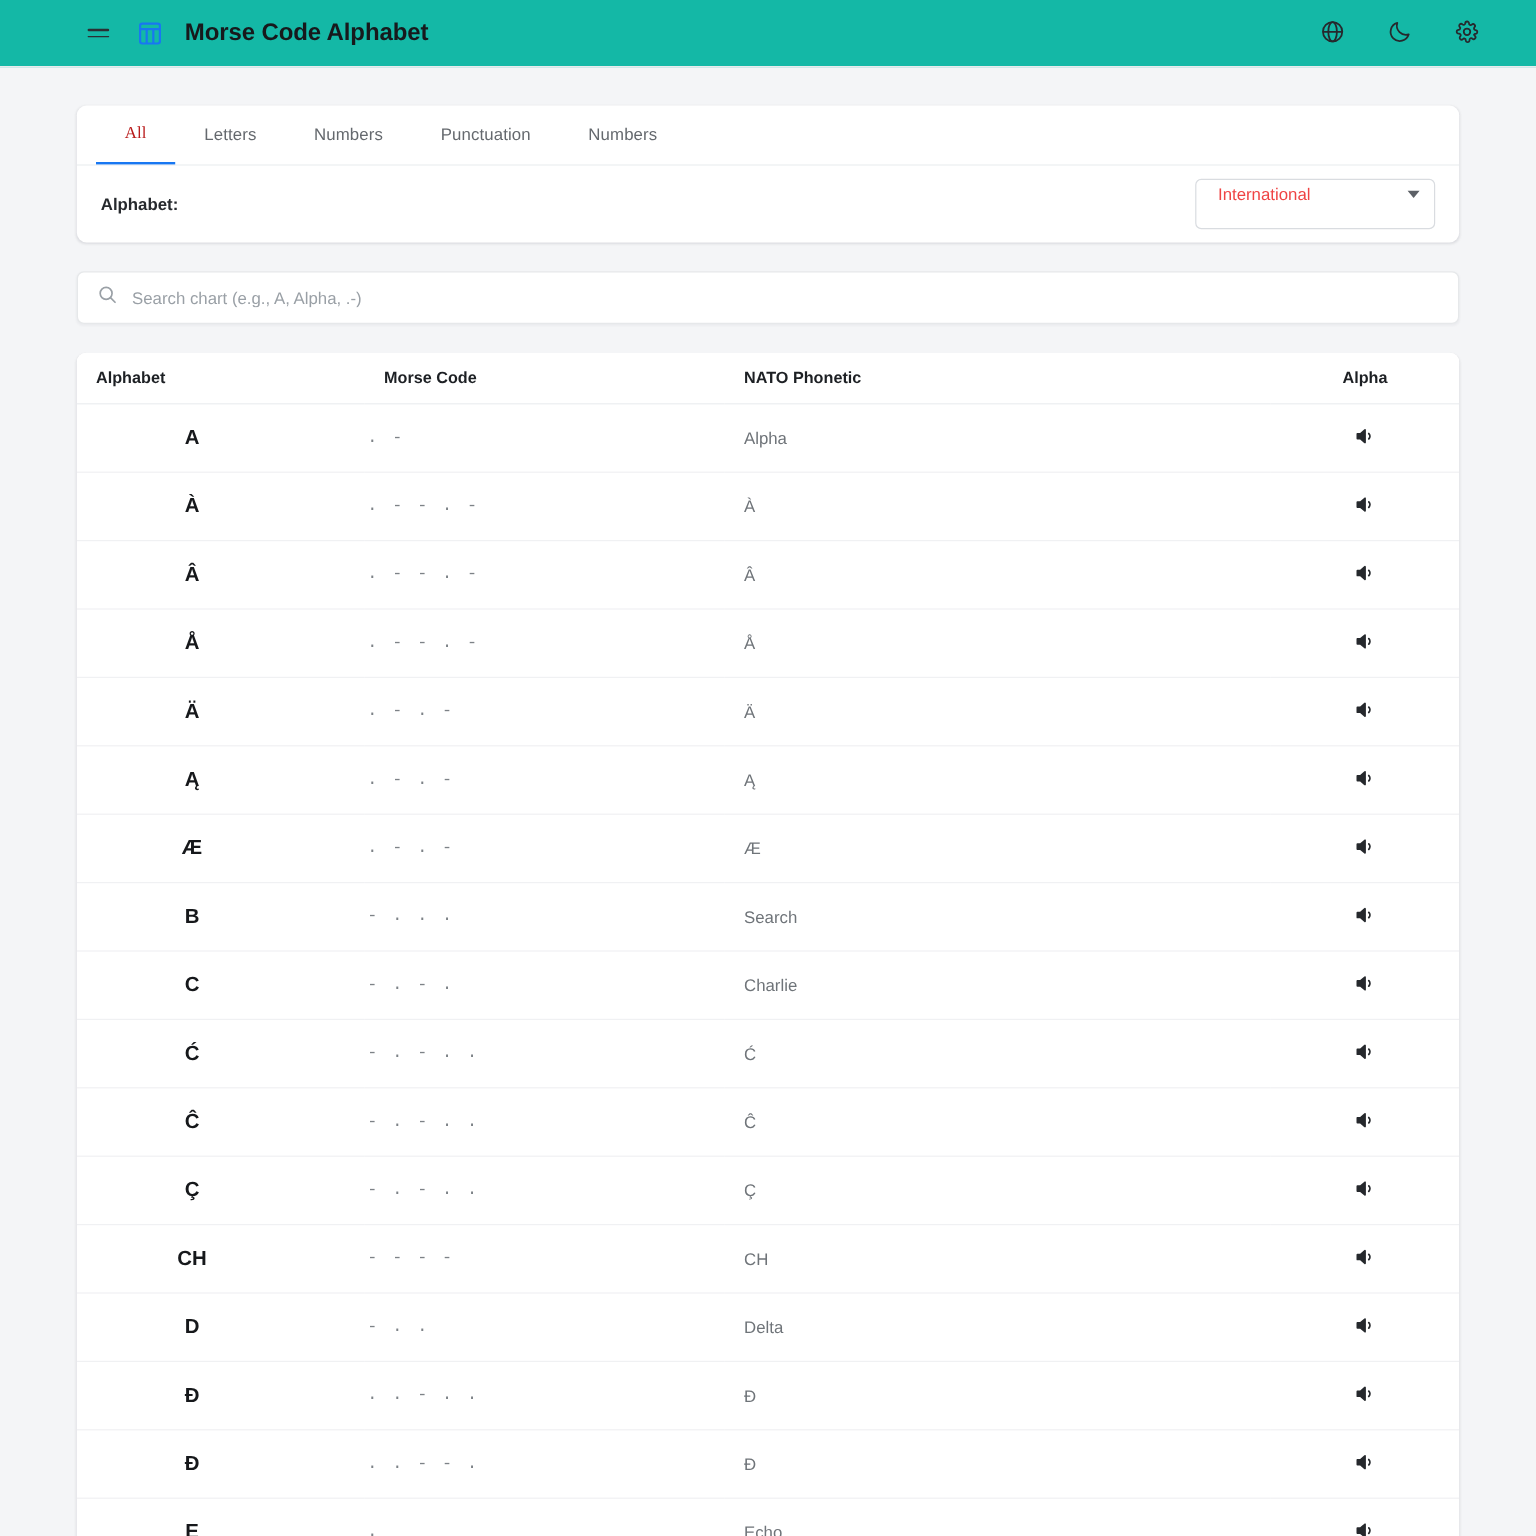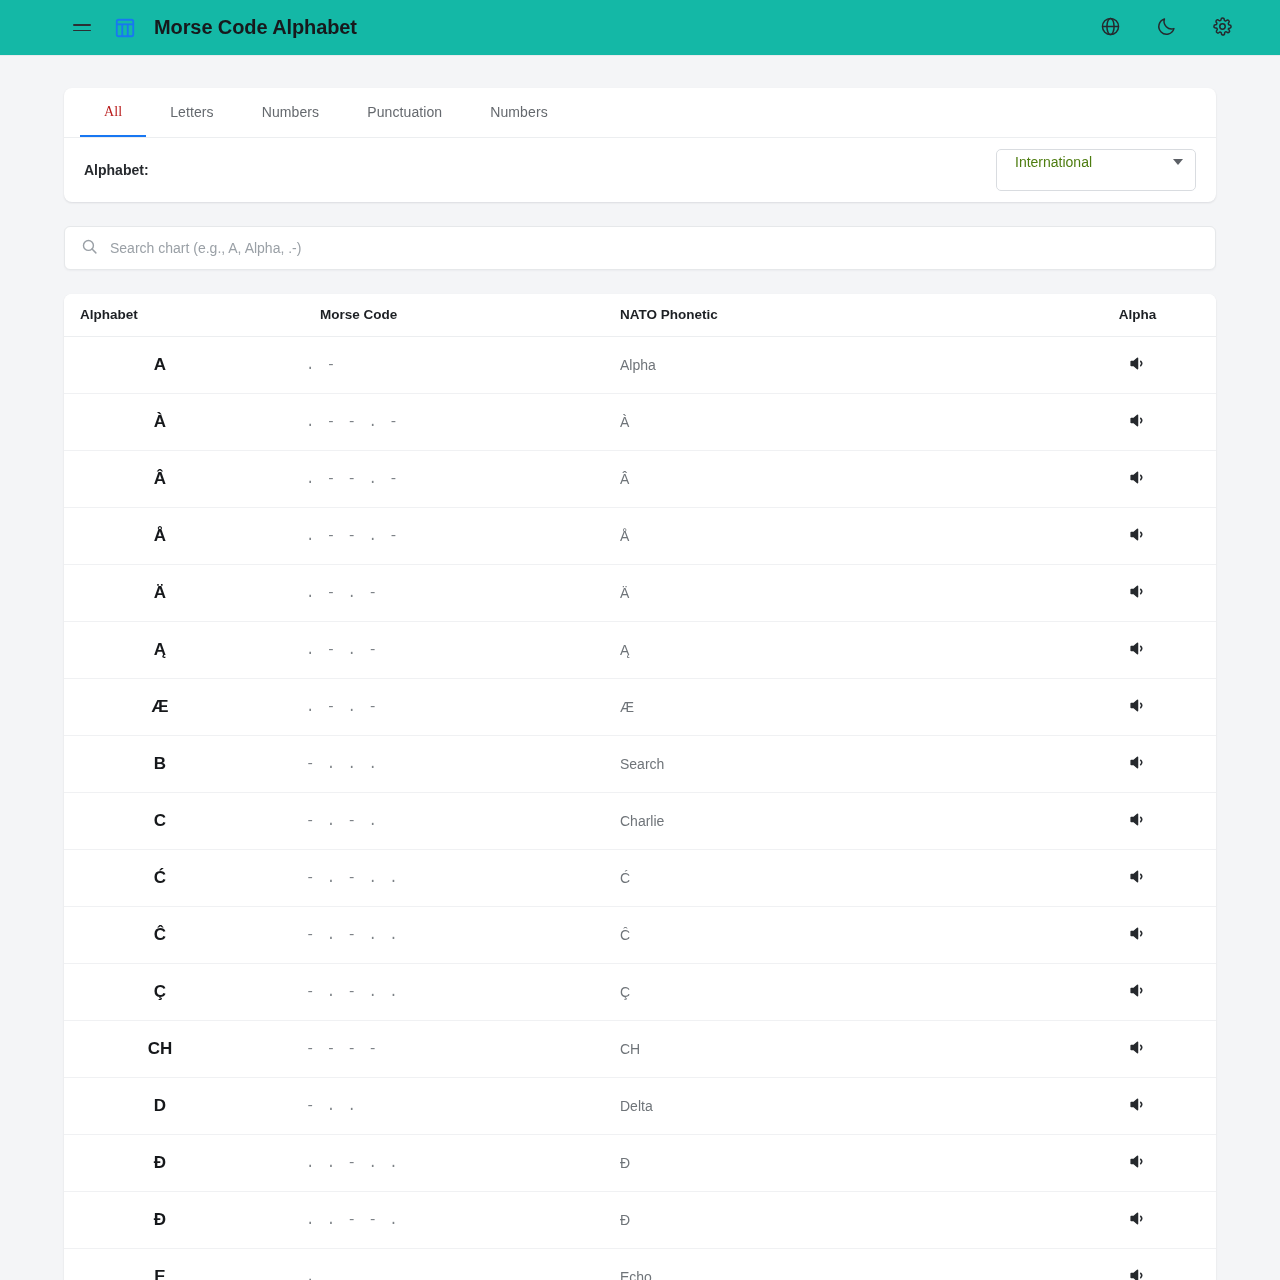--- a/index.html
+++ b/index.html
@@ -110,21 +110,21 @@
   }
   .select {
     width: 200px;
     height: 42px;
     border: 1px solid #d9dce0;
     border-radius: 5px;
     display: flex;
     align-items: center;
     padding: 0 12px 16px 18px;
     font-size: 14px;
-    color: #4d7c0f;
+    color: #ef4444;
     background: #fff;
     cursor: pointer;
   }
   .select .caret {
     margin-left: auto;
     width: 0; height: 0;
     border-left: 5px solid transparent;
     border-right: 5px solid transparent;
     border-top: 6px solid #5c6066;
   }

